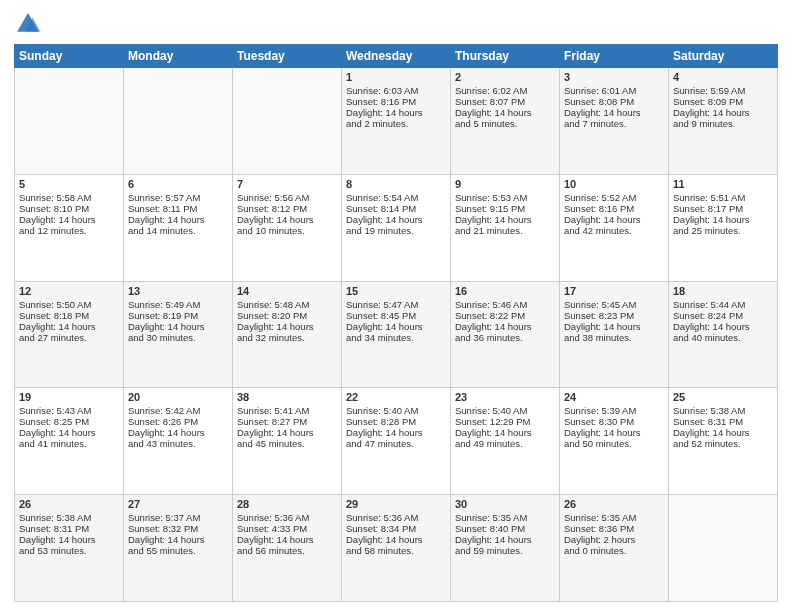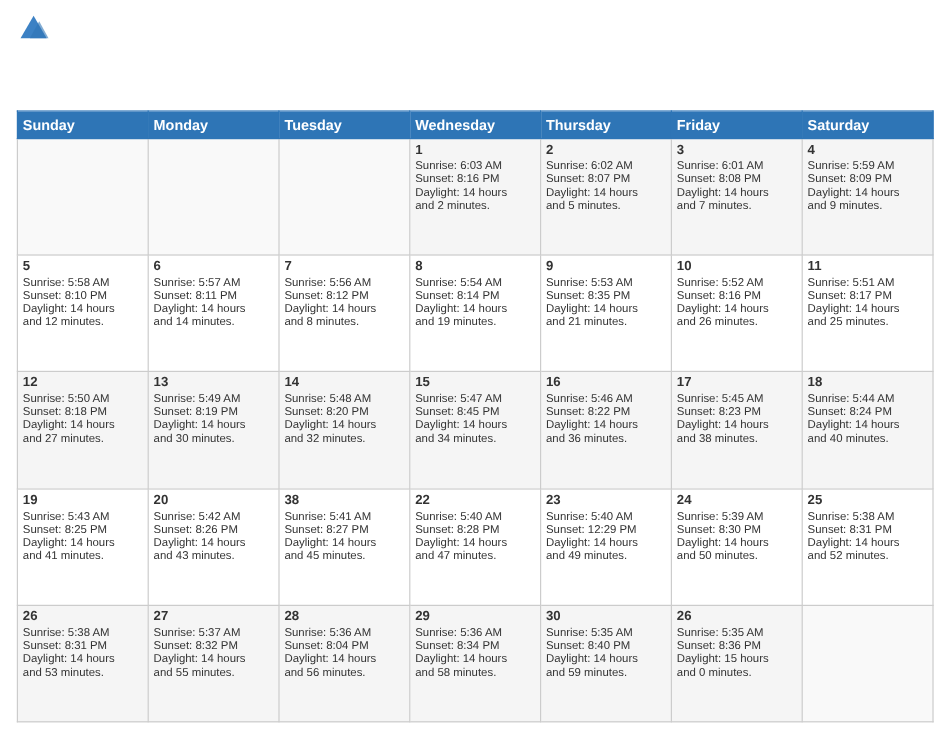--- a/index.html
+++ b/index.html
@@ -9,21 +9,20 @@
       width: 792px;
       height: 612px;
       overflow: hidden;
     }
     .page {
       width: 792px;
       height: 612px;
       padding: 10px 14px 10px 14px;
       display: flex;
       flex-direction: column;
-      gap: 48px;
     }
     .header {
       display: flex;
       align-items: flex-start;
       justify-content: space-between;
       margin-bottom: 6px;
     }
     .logo {
       display: flex;
       align-items: center;
@@ -178,42 +177,42 @@
             <div>Sunrise: 5:57 AM</div>
             <div>Sunset: 8:11 PM</div>
             <div>Daylight: 14 hours</div>
             <div>and 14 minutes.</div>
           </td>
           <td>
             <span class="day-num">7</span>
             <div>Sunrise: 5:56 AM</div>
             <div>Sunset: 8:12 PM</div>
             <div>Daylight: 14 hours</div>
-            <div>and 8 minutes.</div>
+            <div>and 10 minutes.</div>
           </td>
           <td>
             <span class="day-num">8</span>
             <div>Sunrise: 5:54 AM</div>
             <div>Sunset: 8:14 PM</div>
             <div>Daylight: 14 hours</div>
             <div>and 19 minutes.</div>
           </td>
           <td>
             <span class="day-num">9</span>
             <div>Sunrise: 5:53 AM</div>
-            <div>Sunset: 8:35 PM</div>
+            <div>Sunset: 9:15 PM</div>
             <div>Daylight: 14 hours</div>
             <div>and 21 minutes.</div>
           </td>
           <td>
             <span class="day-num">10</span>
             <div>Sunrise: 5:52 AM</div>
             <div>Sunset: 8:16 PM</div>
             <div>Daylight: 14 hours</div>
-            <div>and 26 minutes.</div>
+            <div>and 42 minutes.</div>
           </td>
           <td>
             <span class="day-num">11</span>
             <div>Sunrise: 5:51 AM</div>
             <div>Sunset: 8:17 PM</div>
             <div>Daylight: 14 hours</div>
             <div>and 25 minutes.</div>
           </td>
         </tr>
         <tr>
@@ -329,21 +328,21 @@
           <td>
             <span class="day-num">27</span>
             <div>Sunrise: 5:37 AM</div>
             <div>Sunset: 8:32 PM</div>
             <div>Daylight: 14 hours</div>
             <div>and 55 minutes.</div>
           </td>
           <td>
             <span class="day-num">28</span>
             <div>Sunrise: 5:36 AM</div>
-            <div>Sunset: 8:04 PM</div>
+            <div>Sunset: 4:33 PM</div>
             <div>Daylight: 14 hours</div>
             <div>and 56 minutes.</div>
           </td>
           <td>
             <span class="day-num">29</span>
             <div>Sunrise: 5:36 AM</div>
             <div>Sunset: 8:34 PM</div>
             <div>Daylight: 14 hours</div>
             <div>and 58 minutes.</div>
           </td>
@@ -351,20 +350,20 @@
             <span class="day-num">30</span>
             <div>Sunrise: 5:35 AM</div>
             <div>Sunset: 8:40 PM</div>
             <div>Daylight: 14 hours</div>
             <div>and 59 minutes.</div>
           </td>
           <td>
             <span class="day-num">26</span>
             <div>Sunrise: 5:35 AM</div>
             <div>Sunset: 8:36 PM</div>
-            <div>Daylight: 15 hours</div>
+            <div>Daylight: 2 hours</div>
             <div>and 0 minutes.</div>
           </td>
           <td class="empty-cell"></td>
         </tr>
       </tbody>
   </table>
 </div>
 
 </body></html>

